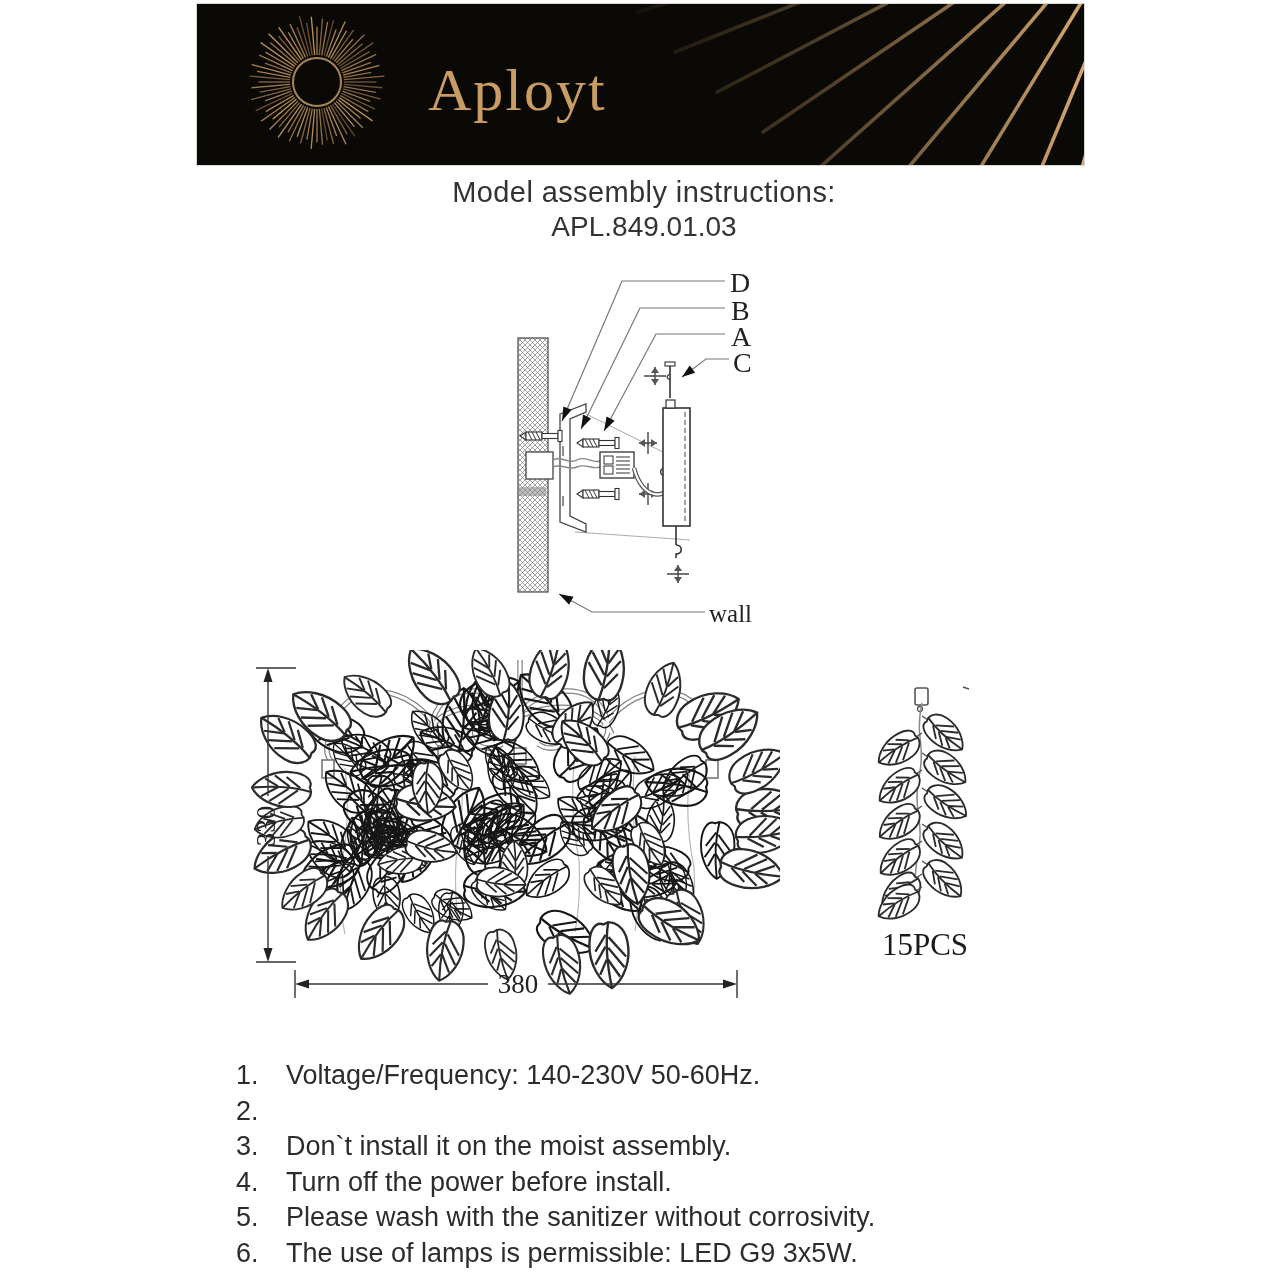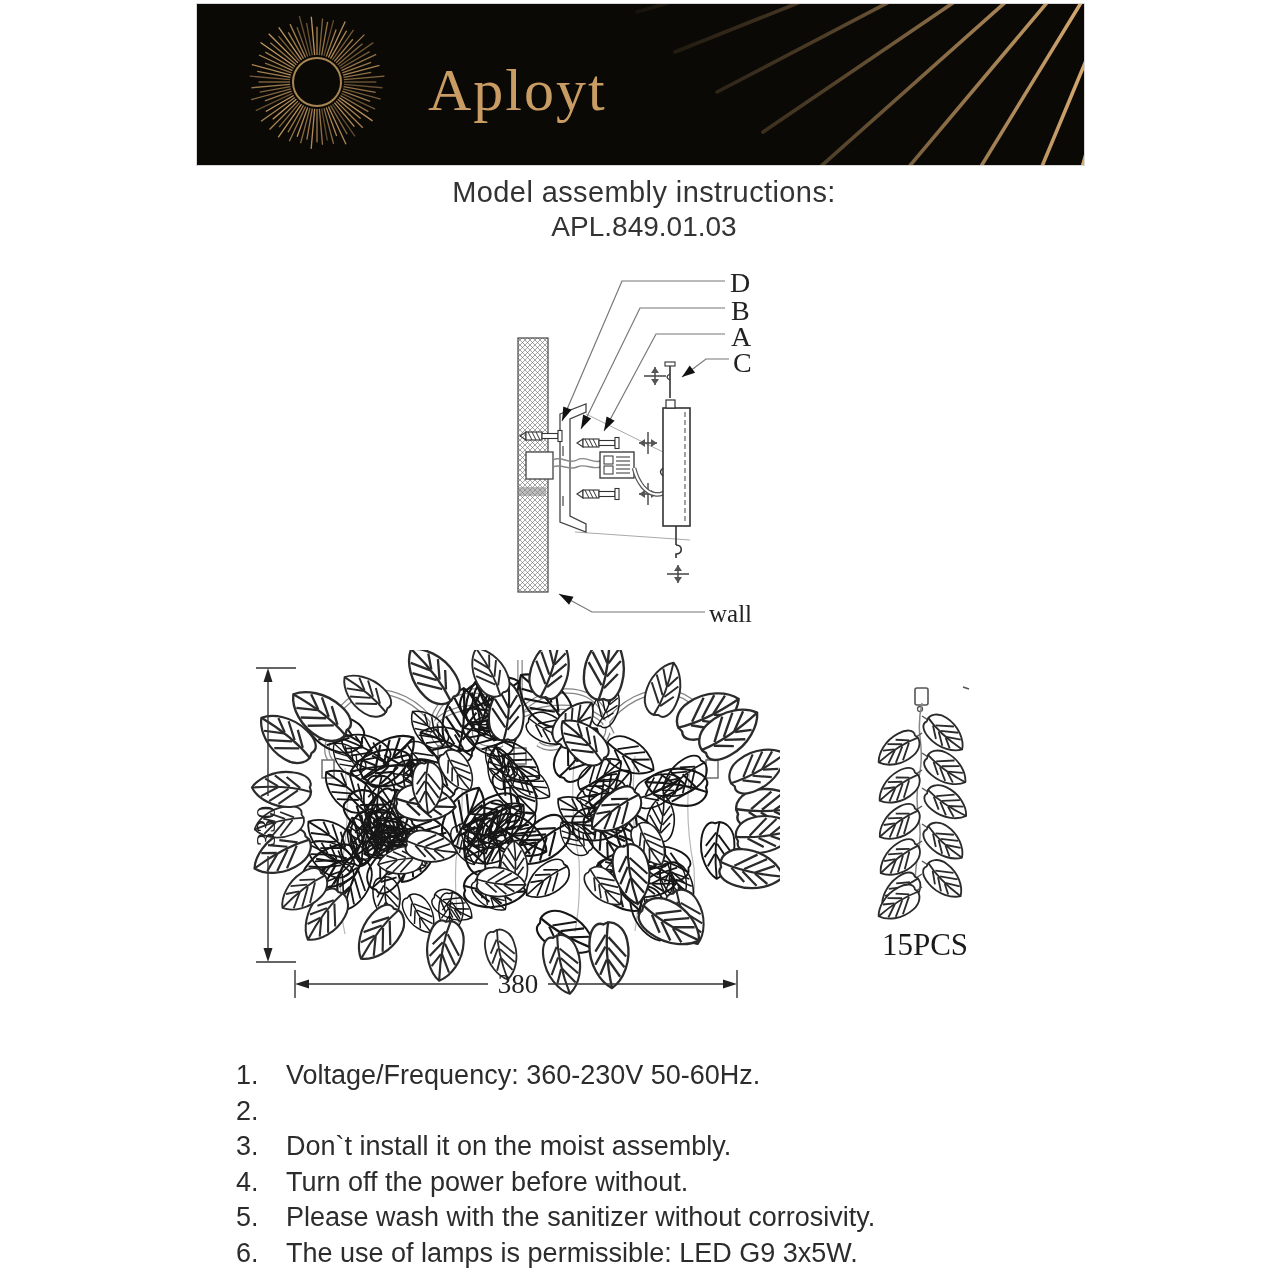--- a/index.html
+++ b/index.html
@@ -430,32 +430,32 @@
         <use href="#leaf" transform="translate(916 878) rotate(138.2) scale(0.92)" fill="#fff" stroke="#2b2b2b" stroke-width="2" stroke-linejoin="round"></use>
         <line x1="922" y1="887" x2="916" y2="891" stroke="#555" stroke-width="1.5"></line>
         <use href="#leaf" transform="translate(916 891) rotate(145.9) scale(0.92)" fill="#fff" stroke="#2b2b2b" stroke-width="2" stroke-linejoin="round"></use>
       </g>
     <text class="serif" x="925" y="955" font-size="31" fill="#1a1a1a" text-anchor="middle">15PCS</text>
   </svg>
 
   <div class="instructions">
     <div class="instr-row">
       <span class="instr-num">1.</span>
-      <span>Voltage/Frequency: 360-230V 50-60Hz.</span>
+      <span>Voltage/Frequency: 140-230V 50-60Hz.</span>
     </div>
     <div class="instr-row">
       <span class="instr-num">2.</span>
     </div>
     <div class="instr-row">
       <span class="instr-num">3.</span>
       <span>Don`t install it on the moist assembly.</span>
     </div>
     <div class="instr-row">
       <span class="instr-num">4.</span>
-      <span>Turn off the power before without.</span>
+      <span>Turn off the power before install.</span>
     </div>
     <div class="instr-row">
       <span class="instr-num">5.</span>
       <span>Please wash with the sanitizer without corrosivity.</span>
     </div>
     <div class="instr-row">
       <span class="instr-num">6.</span>
       <span>The use of lamps is permissible: LED G9 3x5W.</span>
     </div>
   </div>

